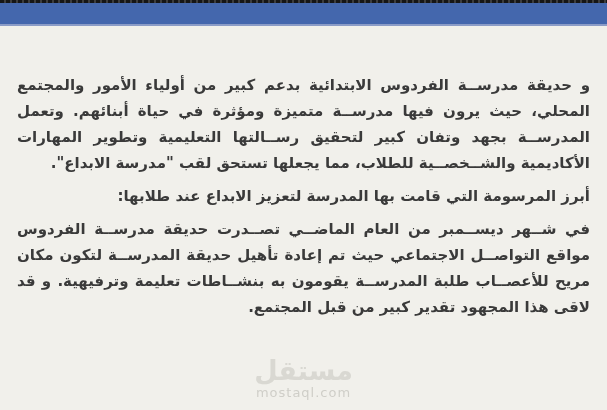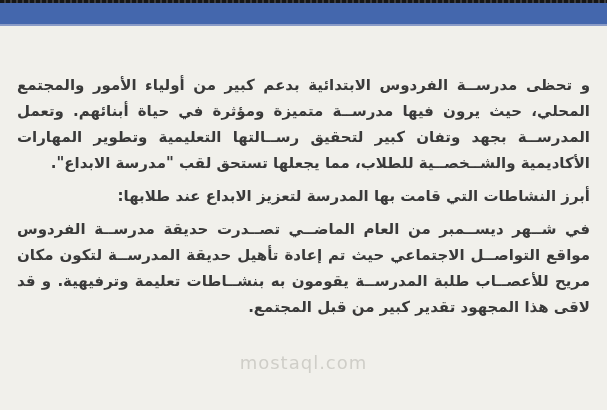--- a/index.html
+++ b/index.html
@@ -59,33 +59,34 @@
     pointer-events: none;
   }
   .watermark .logo {
     font-size: 27px;
     font-weight: bold;
     color: #d9d8d2;
     line-height: 30px;
     direction: rtl;
   }
   .watermark .site {
-    font-size: 18px;
+    font-size: 13px;
     color: #cfcec8;
     letter-spacing: 1px;
     line-height: 14px;
   }
 </style>
 </head>
 <body>
 
 <div class="top-dots"></div>
 <div class="header-bar"></div>
 
 <div class="content">
-  <p>و تحظى مدرســة الفردوس الابتدائية بدعم كبير من أولياء الأمور والمجتمع المحلي، حيث يرون فيها مدرســة متميزة ومؤثرة في حياة أبنائهم. وتعمل المدرســة بجهد وتفان كبير لتحقيق رســالتها التعليمية وتطوير المهارات الأكاديمية والشــخصــية للطلاب، مما يجعلها تستحق لقب "مدرسة الابداع".</p>
-  <p class="heading">أبرز النشاطات التي قامت بها المدرسة لتعزيز الابداع عند طلابها:</p>
+  <p>و حديقة مدرســة الفردوس الابتدائية بدعم كبير من أولياء الأمور والمجتمع المحلي، حيث يرون فيها مدرســة متميزة ومؤثرة في حياة أبنائهم. وتعمل المدرســة بجهد وتفان كبير لتحقيق رســالتها التعليمية وتطوير المهارات الأكاديمية والشــخصــية للطلاب، مما يجعلها تستحق لقب "مدرسة الابداع".</p>
+  <p class="heading">أبرز المرسومة التي قامت بها المدرسة لتعزيز الابداع عند طلابها:</p>
   <p>في شــهر ديســمبر من العام الماضــي تصــدرت حديقة مدرســة الفردوس مواقع التواصــل الاجتماعي حيث تم إعادة تأهيل حديقة المدرســة لتكون مكان مريح للأعصــاب طلبة المدرســة يقومون به بنشــاطات تعليمة وترفيهية. و قد لاقى هذا المجهود تقدير كبير من قبل المجتمع.</p>
 </div>
 
 <div class="watermark">
+  <div class="logo">مستقل</div>
   <div class="site">mostaql.com</div>
 </div>
 
 </body></html>

